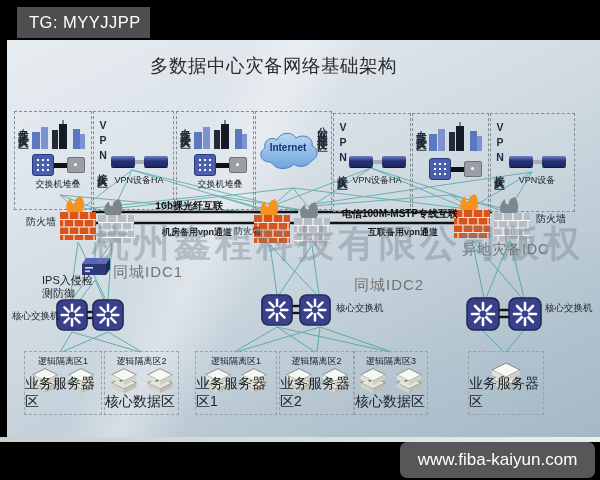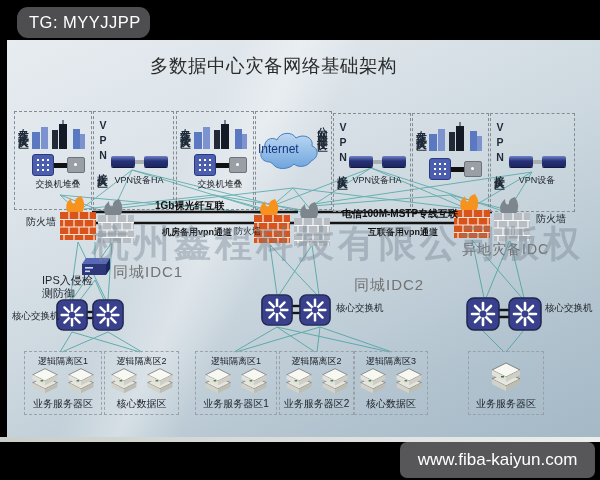--- a/index.html
+++ b/index.html
@@ -2,21 +2,21 @@
 <html><head>
 <meta charset="utf-8">
 <style>
   html,body{margin:0;padding:0;}
   body{width:600px;height:480px;background:#000;position:relative;overflow:hidden;
        font-family:"Liberation Sans","DejaVu Sans",sans-serif;}
   .abs{position:absolute;}
 
   
   .tg-box{left:17px;top:7px;width:121px;height:31px;background:#4e4e50;color:#fff;
-          font-size:16.5px;line-height:31px;padding-left:12px;letter-spacing:.5px;border-radius:11px;}
+          font-size:16.5px;line-height:31px;padding-left:12px;letter-spacing:.5px;}
   .url-box{left:400px;top:442px;width:195px;height:36px;background:#57575a;color:#fff;
            font-size:17px;line-height:36px;text-align:center;border-radius:7px;}
   .strip{left:0;top:437px;width:600px;height:5px;background:linear-gradient(90deg,#c9cecb,#eceeec);}
 
   
   .diagram{left:7px;top:40px;width:593px;height:397px;
            background:linear-gradient(155deg,#e7ecf0 0%,#dbe3e9 28%,#c9d5dd 55%,#b0c2ce 82%,#a4b8c6 100%);}
   .diagram::before{content:"";position:absolute;inset:0;
            background:linear-gradient(115deg,rgba(255,255,255,0) 30%,rgba(255,255,255,.35) 38%,rgba(255,255,255,0) 46%);}
   .title{left:150px;top:53px;font-size:18.5px;font-weight:400;color:#2b2b2b;letter-spacing:.5px;z-index:5;}
@@ -46,25 +46,25 @@
   .stack .bar{width:13px;height:5px;background:#111;}
   .stack .gray{width:16px;height:14px;background:#999fa5;border:1px solid #6d7379;border-radius:2px;position:relative;}
   .stack .gray i{position:absolute;left:6px;top:5px;width:3px;height:3px;background:#fff;border-radius:50%;}
 
   
   .vpn{display:flex;align-items:center;}
   .vpn .slab{width:24px;height:11px;border-radius:2px;
              background:linear-gradient(#7384c8 0%,#27337a 45%,#1d2660 100%);box-shadow:0 1px 0 #11173d;}
   .vpn .link{width:9px;height:4px;background:#a9aeb3;}
 
-  .cloudtxt{position:absolute;font-size:12px;font-weight:400;color:#16357e;text-align:left;}
+  .cloudtxt{position:absolute;font-size:10px;font-weight:700;color:#16357e;text-align:center;}
 
   .zb{border:1px dashed #9aa1a8;z-index:2;}
   .zb .t{position:absolute;top:3px;left:0;right:0;text-align:center;font-size:9px;color:#20242c;}
-  .zb .b{position:absolute;bottom:3px;left:0;right:0;text-align:center;font-size:10px;color:#20242c;}
+  .zb .b{position:absolute;bottom:3px;left:0;right:0;text-align:left;font-size:14px;color:#20242c;}
   .srvrow{position:absolute;top:15px;left:0;right:0;display:flex;justify-content:center;gap:6px;}
 </style>
 </head>
 <body>
 
 <div class="abs tg-box lbl">TG: MYYJJPP</div>
 <div class="abs strip"></div>
 <div class="abs url-box lbl">www.fiba-kaiyun.com</div>
 
 <div class="abs diagram"></div>
@@ -279,21 +279,21 @@
   <rect x="2" y="16" width="36" height="28" fill="#d9541a"></rect>
   <path d="M2,23.5 H38 M2,31 H38 M2,38.5 H38 M11,16 V23.5 M21,16 V23.5 M31,16 V23.5 M6,23.5 V31 M16,23.5 V31 M26,23.5 V31 M36,23.5 V31 M11,31 V38.5 M21,31 V38.5 M31,31 V38.5 M6,38.5 V44 M16,38.5 V44 M26,38.5 V44 M36,38.5 V44" stroke="rgba(255,255,255,.85)" stroke-width="1.2" fill="none"></path>
 </svg>
 <svg class="abs icon" style="left:492px;top:197px;" width="40" height="46" viewBox="0 0 40 46">
   <path d="M10,17 Q5,9 13,2 Q13,9 17,7 Q16,2 23,0 Q29,8 24,17 Z" fill="#7d868d"></path>
   <rect x="2" y="16" width="36" height="28" fill="#b7bdc2"></rect>
   <path d="M2,23.5 H38 M2,31 H38 M2,38.5 H38 M11,16 V23.5 M21,16 V23.5 M31,16 V23.5 M6,23.5 V31 M16,23.5 V31 M26,23.5 V31 M36,23.5 V31 M11,31 V38.5 M21,31 V38.5 M31,31 V38.5 M6,38.5 V44 M16,38.5 V44 M26,38.5 V44 M36,38.5 V44" stroke="rgba(255,255,255,.9)" stroke-width="1.2" fill="none"></path>
 </svg>
 <div class="abs small lbl" style="left:536px;top:212px;">防火墙</div>
 
-<div class="abs linklbl" style="left:155px;top:199px;">1Gb裸光纤互联</div>
+<div class="abs linklbl" style="left:155px;top:199px;font-family:Liberation Mono, monospace;">1Gb裸光纤互联</div>
 <div class="abs linklbl2" style="left:162px;top:226px;">机房备用vpn通道</div>
 <div class="abs linklbl" style="left:342px;top:198px;margin-top:9px;">电信100M-MSTP专线互联</div>
 <div class="abs linklbl2" style="left:368px;top:226px;text-align:right;">互联备用vpn通道</div>
 
 <div class="abs idc-name lbl" style="left:113px;top:263px;">同城IDC1</div>
 <div class="abs idc-name lbl" style="left:318px;top:276px;margin-left:36px;">同城IDC2</div>
 <div class="abs idc-name lbl" style="left:462px;top:241px;font-size:14px;">异地灾备IDC</div>
 
 <svg class="abs icon" style="left:80px;top:256px;" width="32" height="22" viewBox="0 0 32 22">
   <polygon points="6,2 30,2 26,8 2,8" fill="#5868b4"></polygon>

